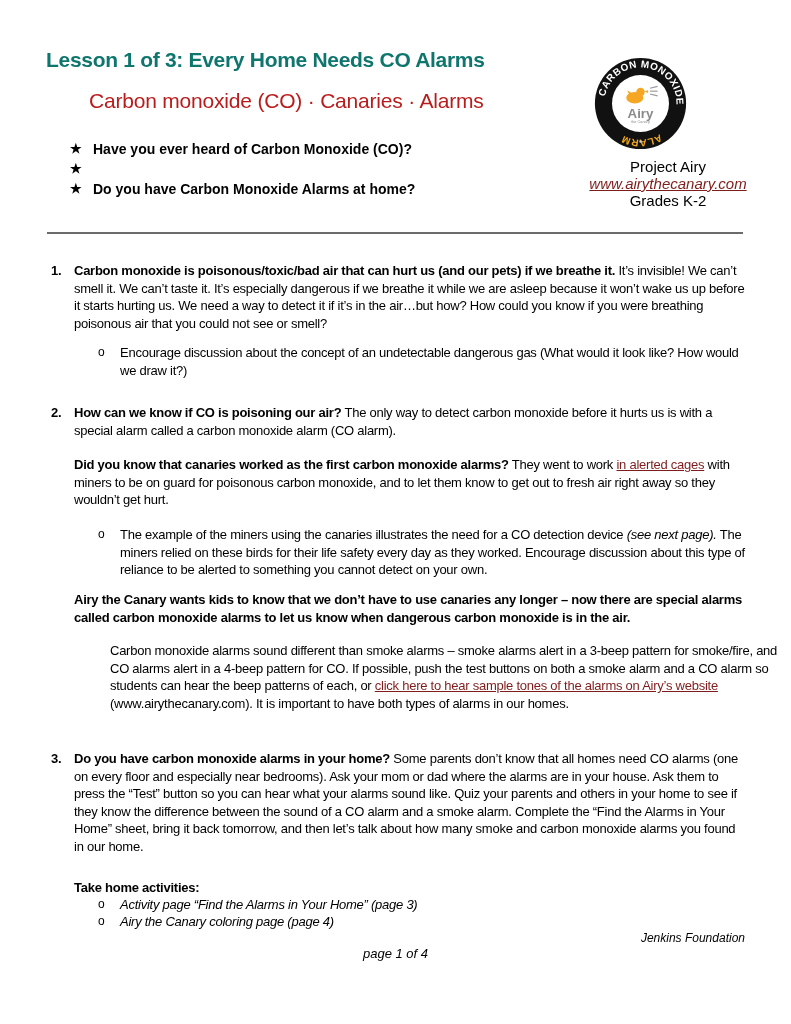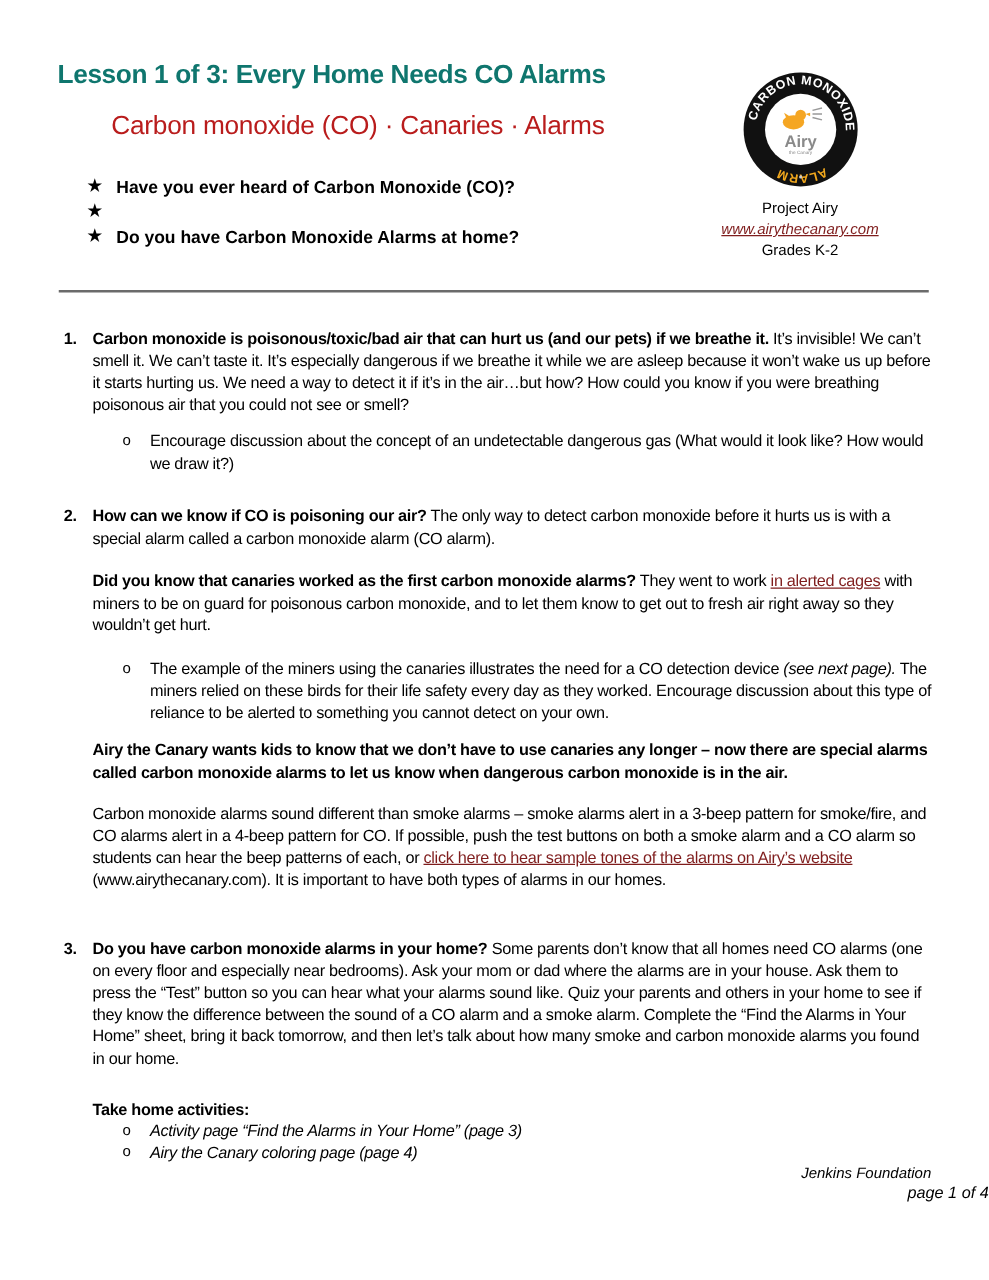--- a/index.html
+++ b/index.html
@@ -15,37 +15,37 @@
   .subtitle {
     left: 89px; top: 89px; font-size: 21px; color: #b91c1c; white-space: nowrap; letter-spacing: -0.2px;
   }
   .bullets { left: 70px; top: 139px; margin: 0; padding: 0; list-style: none; }
   .bullets li {
     font-size: 14px; font-weight: bold; line-height: 20px; white-space: nowrap;
     display: flex; align-items: center;
   }
   .bullets li .star { width: 23px; font-size: 13px; display: inline-block; }
   .logo { left: 593px; top: 56px; width: 95px; height: 95px; }
-  .project-box { left: 560px; top: 158px; width: 160px; text-align: center; font-size: 12px; line-height: 17px; }
+  .project-box { left: 588px; top: 158px; width: 160px; text-align: center; font-size: 15px; line-height: 17px; }
   a, .link { color: #7f1d1d; text-decoration: underline; }
   .divider {
     left: 47px; top: 232px; width: 696px; height: 0; border-top: 2px solid #6b6b6b;
   }
   .item {
     font-size: 13px; line-height: 17.5px; letter-spacing: -0.25px;
   }
   .num { position: absolute; left: 51px; font-weight: bold; font-size: 13px; }
   .block { position: absolute; left: 74px; width: 672px; }
   .sub { position: absolute; left: 98px; width: 648px; }
   .sub .circ { position: absolute; left: 0; top: 0; font-size: 12px; }
   .sub .txt { margin-left: 22px; }
   b { font-weight: bold; }
   i { font-style: italic; }
   .footer-right { left: 600px; top: 931px; width: 145px; text-align: right; font-size: 12px; font-style: italic; }
-  .page-num { left: 0; top: 946px; width: 791px; text-align: right; font-size: 13px; font-style: italic; }
+  .page-num { left: 0; top: 946px; width: 791px; text-align: center; font-size: 13px; font-style: italic; }
 </style>
 </head>
 <body>
 
 <div class="abs lesson-title">Lesson 1 of 3: Every Home Needs CO Alarms</div>
 <div class="abs subtitle">Carbon monoxide (CO) · Canaries · Alarms</div>
 
 <ul class="abs bullets">
   <li>
       <span class="star">★</span>
@@ -114,21 +114,21 @@
   <div class="block" style="top:456px;">
     <b>Did you know that canaries worked as the first carbon monoxide alarms?</b><span>  They went to work </span><a class="link">in alerted cages</a><span> with miners to be on guard for poisonous carbon monoxide, and to let them know to get out to fresh air right away so they wouldn’t get hurt.</span>
   </div>
   <div class="sub" style="top:526px;">
     <span class="circ">o</span>
     <div class="txt"><span>The example of the miners using the canaries illustrates the need for a CO detection device </span><i>(see next page).</i><span>  The miners relied on these birds for their life safety every day as they worked.  Encourage discussion about this type of reliance to be alerted to something you cannot detect on your own.</span></div>
   </div>
   <div class="block" style="top:591px;">
     <b>Airy the Canary wants kids to know that we don’t have to use canaries any longer – now there are special alarms called carbon monoxide alarms to let us know when dangerous carbon monoxide is in the air.</b>
   </div>
-  <div class="block" style="top:642px;">
+  <div class="block" style="top:642px;margin-left:36px;">
     <span>Carbon monoxide alarms sound different than smoke alarms – smoke alarms alert in a 3-beep pattern for smoke/fire, and CO alarms alert in a 4-beep pattern for CO.  If possible, push the test buttons on both a smoke alarm and a CO alarm so students can hear the beep patterns of each, or </span><a class="link">click here to hear sample tones of the alarms on Airy’s website</a><span> (www.airythecanary.com).  It is important to have both types of alarms in our homes.</span>
   </div>
 </div>
 
 <div class="item">
   <span class="num" style="top:750px;">3.</span>
   <div class="block" style="top:750px;">
     <b>Do you have carbon monoxide alarms in your home?</b><span>  Some parents don’t know that all homes need CO alarms (one on every floor and especially near bedrooms).  Ask your mom or dad where the alarms are in your house.  Ask them to press the “Test” button so you can hear what your alarms sound like.  Quiz your parents and others in your home to see if they know the difference between the sound of a CO alarm and a smoke alarm.  Complete the “Find the Alarms in Your Home” sheet, bring it back tomorrow, and then let’s talk about how many smoke and carbon monoxide alarms you found in our home.</span>
   </div>
 </div>

